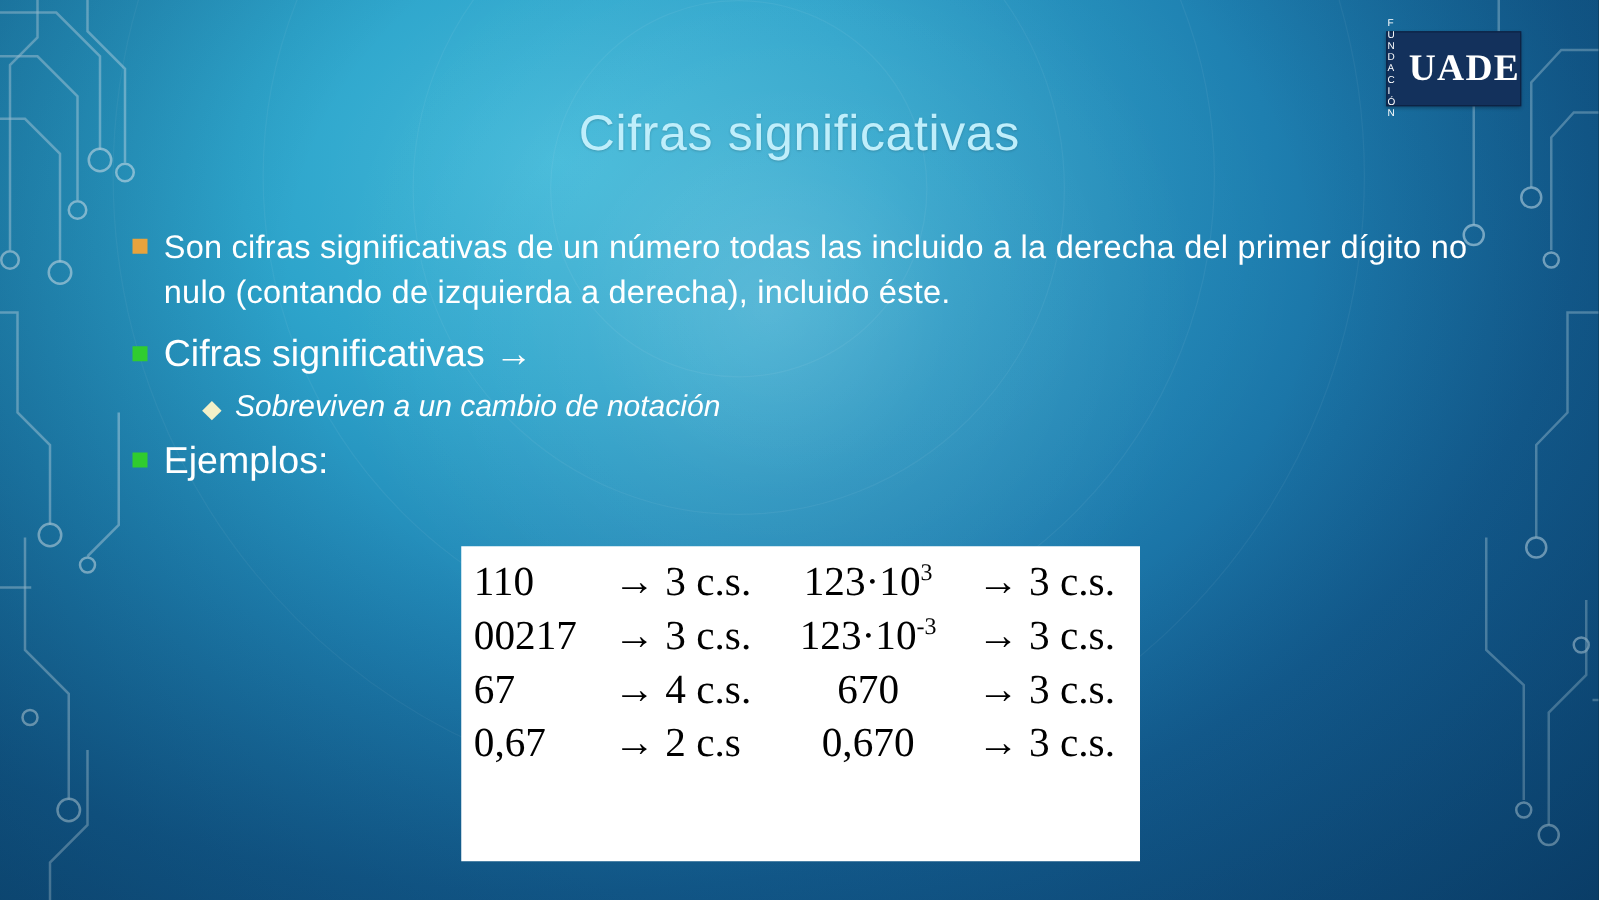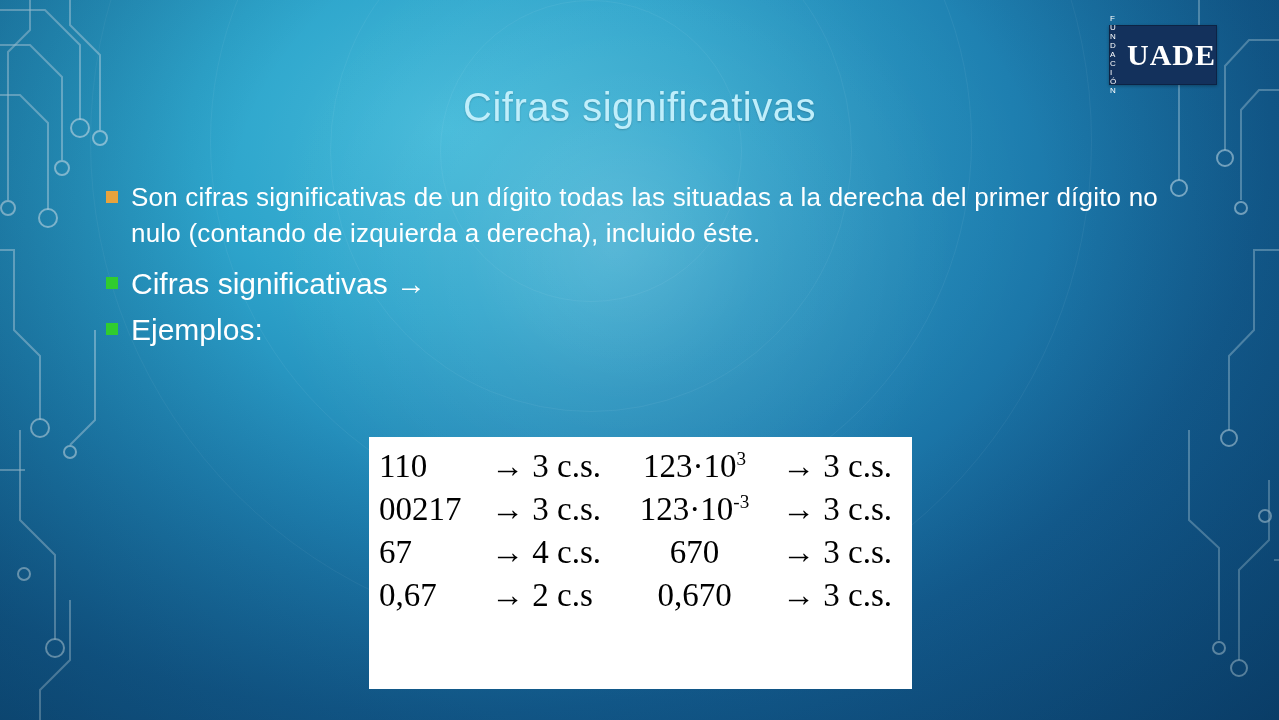--- a/index.html
+++ b/index.html
@@ -237,28 +237,32 @@
 
   <div class="logo">
     <div class="logo-top">F U N D A C I Ó N</div>
     <div class="logo-main">UADE</div>
   </div>
 
   <div class="body">
 
     <div class="bullet-row row-intro">
       <div class="marker marker-sq-orange"></div>
-      <div class="lvl1-text">Son cifras significativas de un dígito todas las situadas a la derecha del primer dígito no nulo (contando de izquierda a derecha), incluido éste.</div>
+      <div class="lvl1-text">Son cifras significativas de un número todas las incluido a la derecha del primer dígito no nulo (contando de izquierda a derecha), incluido éste.</div>
     </div>
 
     <div class="bullet-row row-cs">
       <div class="marker marker-sq-green"></div>
       <div class="lvl2-text">Cifras significativas →</div>
     </div>
 
+    <div class="bullet-row row-sob lvl3-row">
+      <div class="marker marker-diamond"></div>
+      <div class="lvl3-text">Sobreviven a un cambio de notación</div>
+    </div>
 
     <div class="bullet-row">
       <div class="marker marker-sq-green"></div>
       <div class="lvl2-text">Ejemplos:</div>
     </div>
 
   </div>
 
   <div class="examples-box">
     <table class="ex-table">

